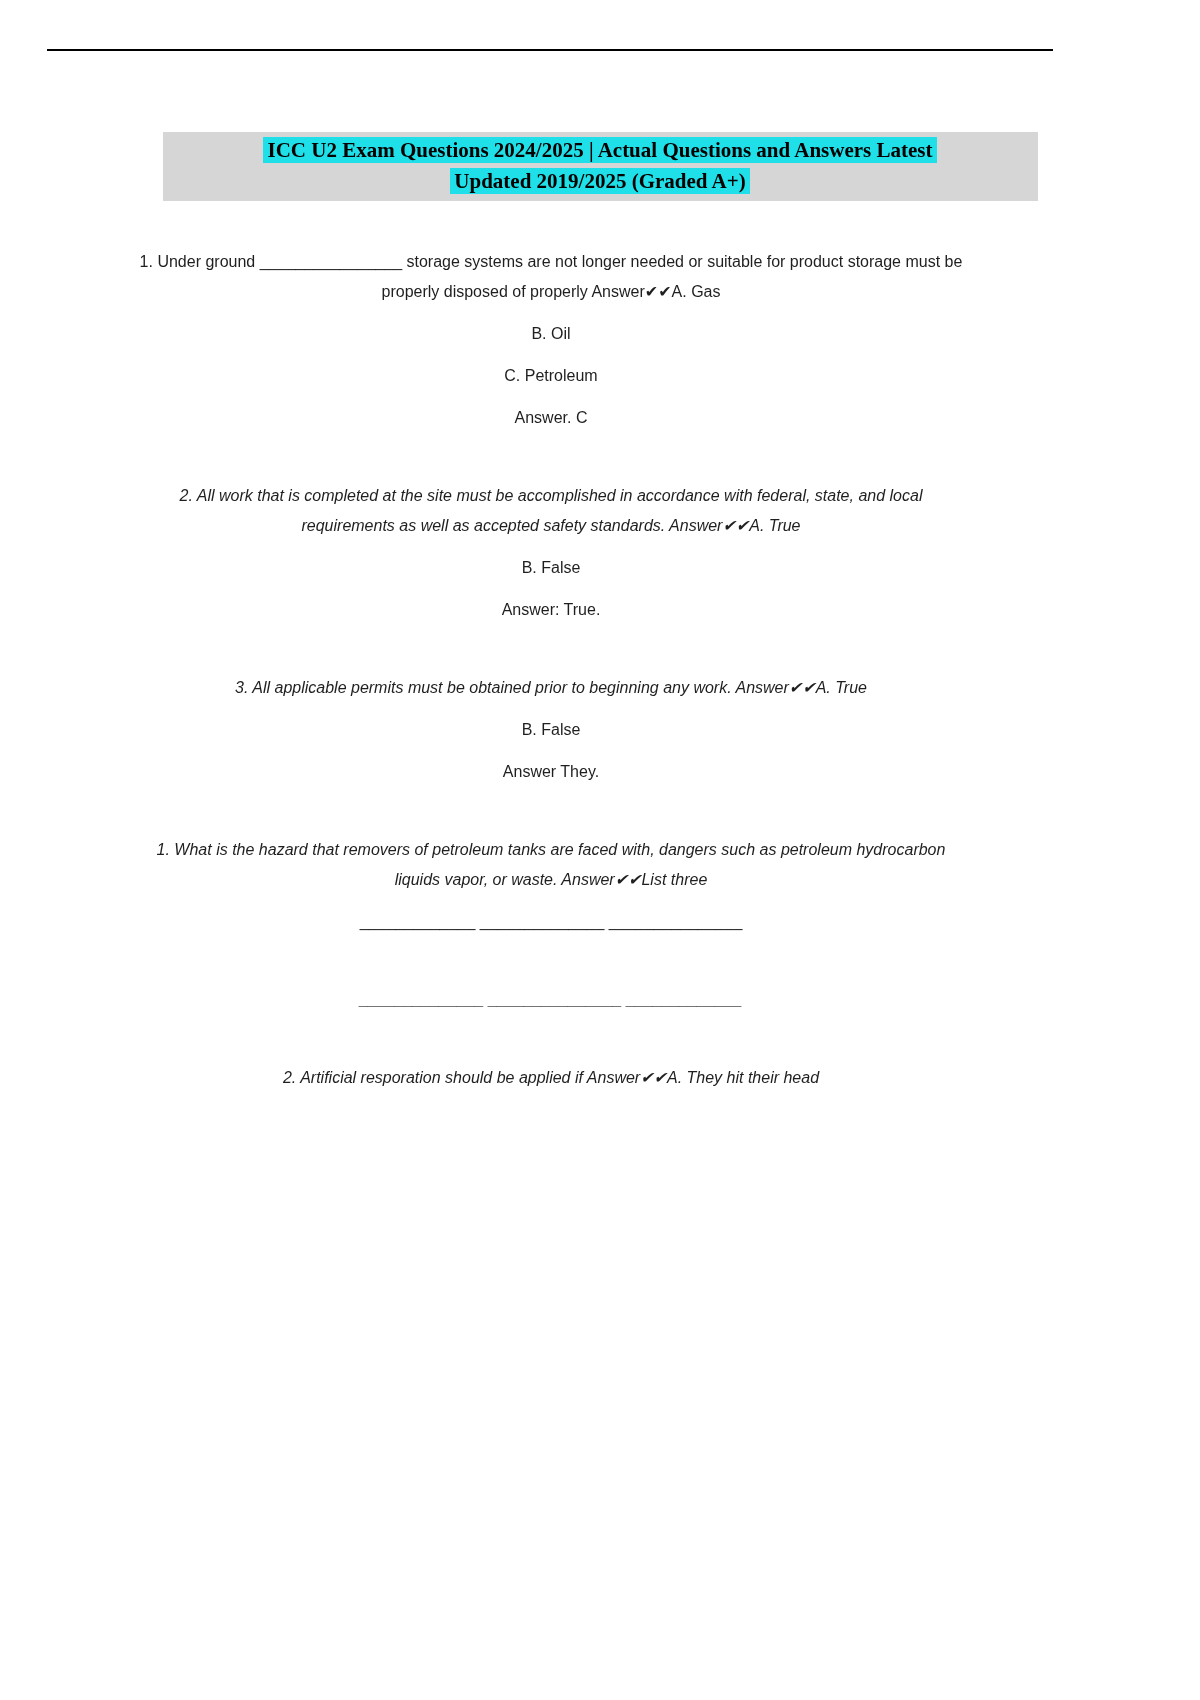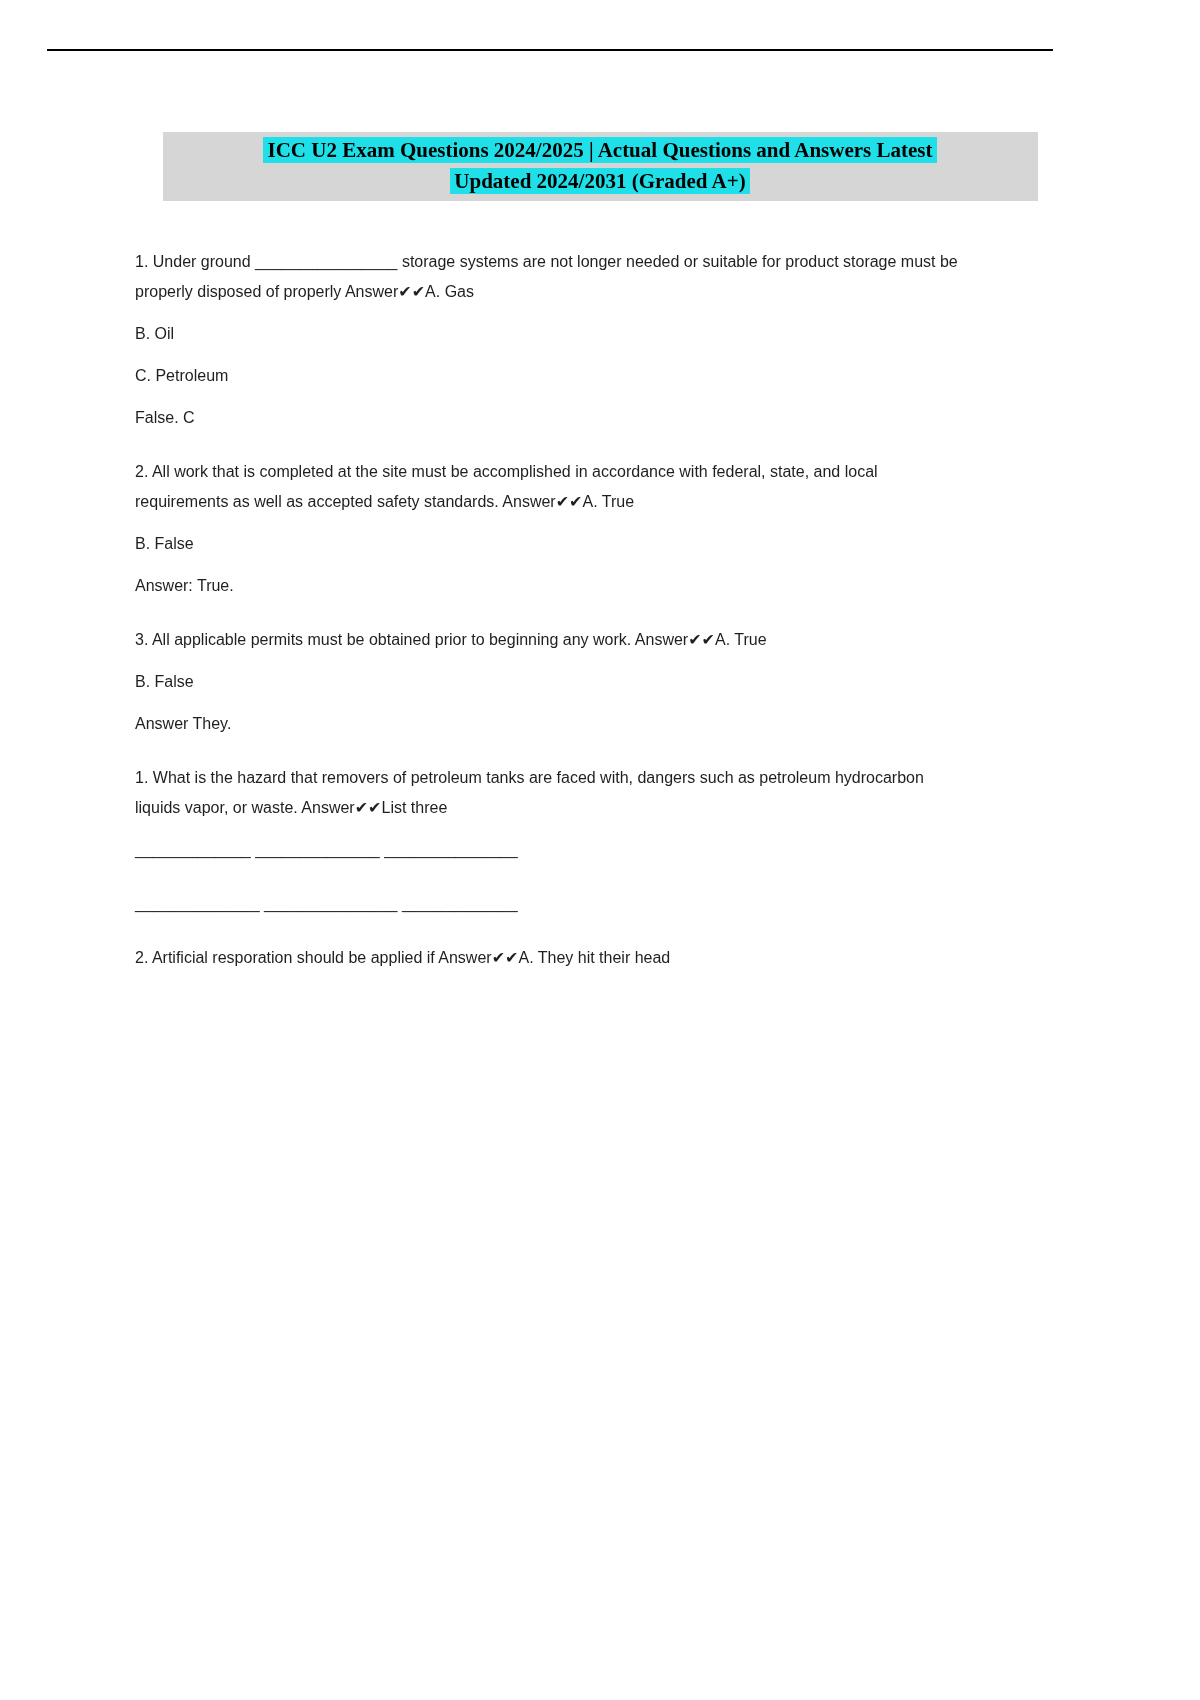--- a/index.html
+++ b/index.html
@@ -47,42 +47,44 @@
   .content {
     margin: 46px 0 0 135px;
     width: 832px;
     font-size: 16px;
     line-height: 30px;
     color: #1f1f1f;
   }
   .para {
     margin: 0 0 12px 0;
     white-space: pre-wrap;
+    text-align: center;
   }
   .q-gap {
-    margin-top: 24px;
+    margin-top: 48px;
+    font-style: italic;
   }
 </style>
 </head>
 <body>
 
 <div class="page">
 
   <div class="rule top"></div>
 
   <div class="title-block">
     <span class="hl">ICC U2 Exam Questions 2024/2025 | Actual Questions and Answers Latest</span><br>
-    <span class="hl">Updated 2024/2031 (Graded A+)</span>
+    <span class="hl">Updated 2019/2025 (Graded A+)</span>
   </div>
 
   <div class="content">
     <p class="para">1. Under ground ________________ storage systems are not longer needed or suitable for product storage must be properly disposed of properly Answer✔✔A. Gas</p>
     <p class="para">B. Oil</p>
     <p class="para">C. Petroleum</p>
-    <p class="para">False. C</p>
+    <p class="para">Answer. C</p>
 
     <p class="para q-gap">2. All work that is completed at the site must be accomplished in accordance with federal, state, and local requirements as well as accepted safety standards. Answer✔✔A. True</p>
     <p class="para">B. False</p>
     <p class="para">Answer: True.</p>
 
     <p class="para q-gap">3. All applicable permits must be obtained prior to beginning any work. Answer✔✔A. True</p>
     <p class="para">B. False</p>
     <p class="para">Answer They.</p>
 
     <p class="para q-gap">1. What is the hazard that removers of petroleum tanks are faced with, dangers such as petroleum hydrocarbon liquids vapor, or waste. Answer✔✔List three</p>

